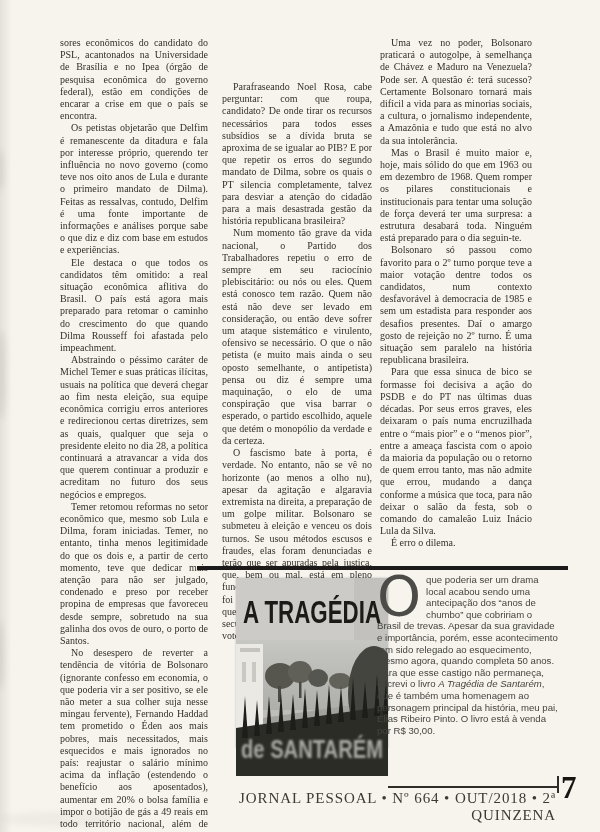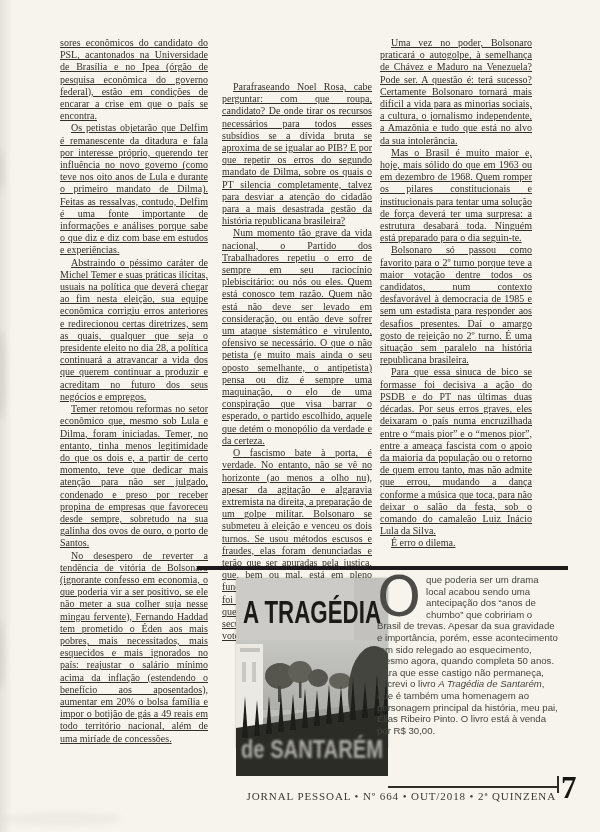--- a/index.html
+++ b/index.html
@@ -14,21 +14,21 @@
     background:linear-gradient(to right,rgba(60,55,45,.10),rgba(60,55,45,0));}
   .smudge{position:absolute;background:rgba(70,65,55,.10);filter:blur(3px);border-radius:50%;}
   .sm1{left:-3px;top:330px;width:9px;height:90px;}
   .sm2{left:-4px;top:620px;width:8px;height:70px;}
   .sm3{left:-3px;top:150px;width:7px;height:40px;}
   .sm4{left:2px;top:812px;width:120px;height:14px;opacity:.5;}
 
   
   .col{position:absolute;top:37px;color:#33302a;
     font-size:10px;line-height:12.2px;text-align:justify;}
-  .col p{margin:0;text-indent:11px;text-decoration:underline;}
+  .col p{margin:0;text-indent:11px;}
   .col p.cont{text-indent:0;}
   .col1{left:60px;width:148px;}
   .col2{left:222px;width:150px;margin-top:44px;}
   .col3{left:380px;width:152px;}
 
   
   .divider{position:absolute;left:197px;top:566px;width:371px;height:4px;background:#1c1b19;}
 
   
   .cover{position:absolute;left:236px;top:578px;width:152px;height:170px;
@@ -40,39 +40,40 @@
     font-family:"Liberation Sans",sans-serif;font-size:9.6px;line-height:11.6px;
     color:#45443f;text-align:left;}
   .dropcap{float:left;font-family:"DejaVu Sans",sans-serif;
     font-size:56px;line-height:44px;height:40px;color:#4c4b47;
     margin:0 5px 0 0;}
   .feature i{}
 
   
   .footer-rule{position:absolute;left:388px;top:786px;width:169px;height:2px;background:#2d2c29;}
   .footer-line{position:absolute;left:200px;top:790px;width:356px;text-align:right;
-    font-family:"Liberation Serif",serif;font-size:11px;letter-spacing:.9px;color:#3b3a35;}
+    font-family:"Liberation Serif",serif;font-size:15px;letter-spacing:.9px;color:#3b3a35;}
   .pagenum-tick{position:absolute;left:557px;top:776px;width:2px;height:17px;background:#2d2c29;}
   .pagenum{position:absolute;left:561px;top:770px;
     font-family:"Liberation Serif",serif;font-weight:bold;font-size:31px;color:#161512;}
 </style>
 </head>
 <body>
 
 <div class="page">
 
   <div class="edge-shade"></div>
   <div class="smudge sm1"></div>
   <div class="smudge sm2"></div>
   <div class="smudge sm3"></div>
   <div class="smudge sm4"></div>
 
   <div class="col col1">
     <p class="cont">sores econômicos do candidato do PSL, acantonados na Universidade de Brasília e no Ipea (órgão de pesquisa econômica do governo federal), estão em condições de encarar a crise em que o país se encontra.</p>
     <p>Os petistas objetarão que Delfim é remanescente da ditadura e fala por interesse próprio, querendo ter influência no novo governo (como teve nos oito anos de Lula e durante o primeiro mandato de Dilma). Feitas as ressalvas, contudo, Delfim é uma fonte importante de informações e análises porque sabe o que diz e diz com base em estudos e experiências.</p>
+    <p>Ele destaca o que todos os candidatos têm omitido: a real situação econômica aflitiva do Brasil. O país está agora mais preparado para retomar o caminho do crescimento do que quando Dilma Rousseff foi afastada pelo impeachment.</p>
     <p>Abstraindo o péssimo caráter de Michel Temer e suas práticas ilícitas, usuais na política que deverá chegar ao fim nesta eleição, sua equipe econômica corrigiu erros anteriores e redirecionou certas diretrizes, sem as quais, qualquer que seja o presidente eleito no dia 28, a política continuará a atravancar a vida dos que querem continuar a produzir e acreditam no futuro dos seus negócios e empregos.</p>
     <p>Temer retomou reformas no setor econômico que, mesmo sob Lula e Dilma, foram iniciadas. Temer, no entanto, tinha menos legitimidade do que os dois e, a partir de certo momento, teve que dedicar mais atenção para não ser julgado, condenado e preso por receber propina de empresas que favoreceu desde sempre, sobretudo na sua galinha dos ovos de ouro, o porto de Santos.</p>
     <p>No desespero de reverter a tendência de vitória de Bolsonaro (ignorante confesso em economia, o que poderia vir a ser positivo, se ele não meter a sua colher suja nesse mingau fervente), Fernando Haddad tem prometido o Éden aos mais pobres, mais necessitados, mais esquecidos e mais ignorados no país: reajustar o salário mínimo acima da inflação (estendendo o benefício aos aposentados), aumentar em 20% o bolsa família e impor o botijão de gás a 49 reais em todo território nacional, além de uma miríade de concessões.</p>
   </div>
 
   <div class="col col2">
     <p>Parafraseando Noel Rosa, cabe perguntar: com que roupa, candidato? De onde tirar os recursos necessários para todos esses subsídios se a dívida bruta se aproxima de se igualar ao PIB? E por que repetir os erros do segundo mandato de Dilma, sobre os quais o PT silencia completamente, talvez para desviar a atenção do cidadão para a mais desastrada gestão da história republicana brasileira?</p>
     <p>Num momento tão grave da vida nacional, o Partido dos Trabalhadores repetiu o erro de sempre em seu raciocínio plebiscitário: ou nós ou eles. Quem está conosco tem razão. Quem não está não deve ser levado em consideração, ou então deve sofrer um ataque sistemático e virulento, ofensivo se necessário. O que o não petista (e muito mais ainda o seu oposto semelhante, o antipetista) pensa ou diz é sempre uma maquinação, o elo de uma conspiração que visa barrar o esperado, o partido escolhido, aquele que detém o monopólio da verdade e da certeza.</p>
     <p>O fascismo bate à porta, é verdade. No entanto, não se vê no horizonte (ao menos a olho nu), apesar da agitação e algaravia extremista na direita, a preparação de um golpe militar. Bolsonaro se submeteu à eleição e venceu os dois turnos. Se usou métodos escusos e fraudes, elas foram denunciadas e terão que ser apuradas pela justiça, que, bem ou mal, está em pleno funcionamento. Seu adversário não foi exatamente angelical. Avaliar quem pecou mais se tornou secundário diante do volume dos votos conseguidos.</p>
   </div>

